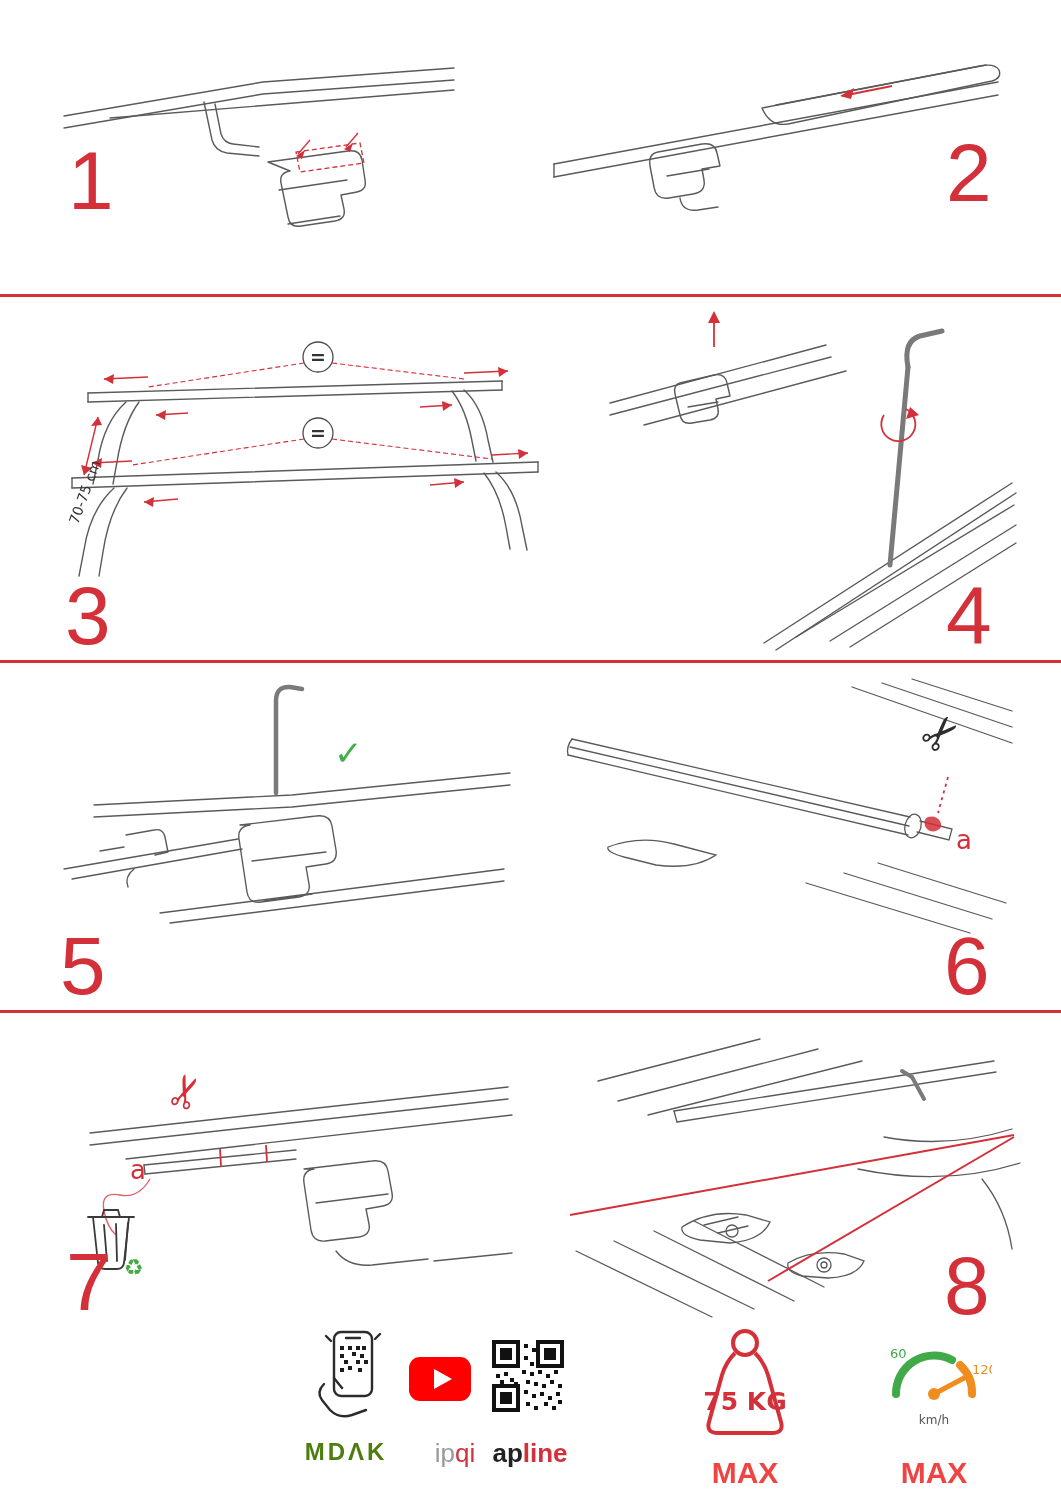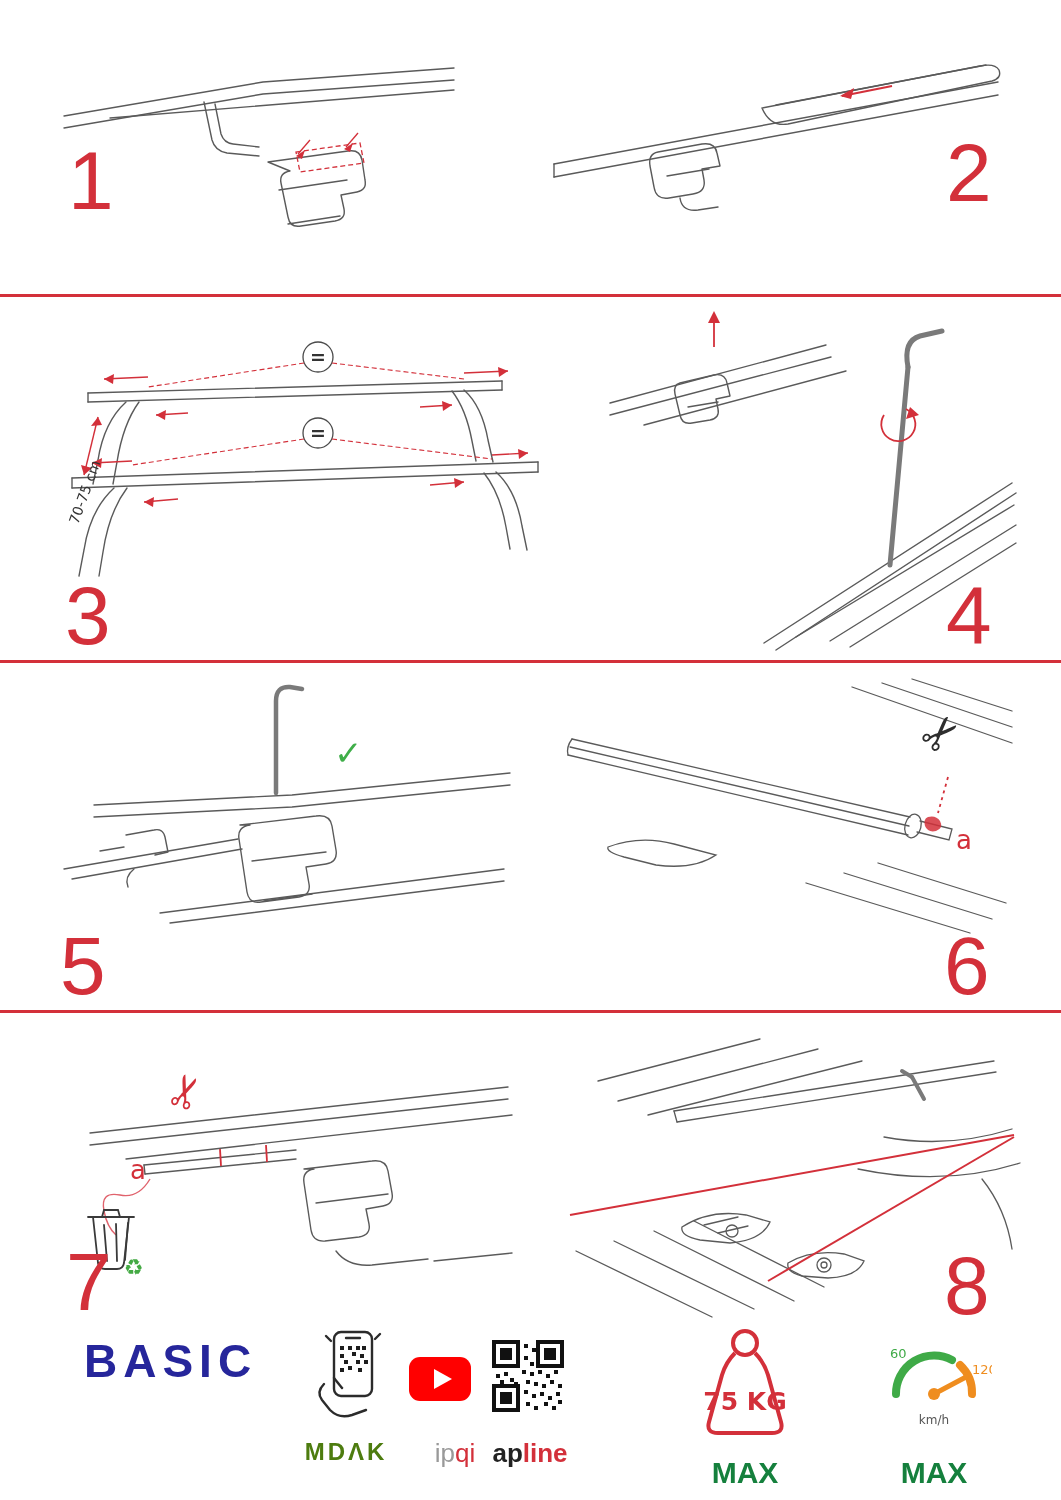--- a/index.html
+++ b/index.html
@@ -16,21 +16,21 @@
   .illus { position:absolute; }
   svg text { font-family:"DejaVu Sans", sans-serif; }
   .footer { position:relative; width:100%; height:180px; }
   .brand-name { position:absolute; left:84px; top:14px; font-size:46px; font-weight:700; color:#26269b; letter-spacing:6px; }
   .brand-sub { position:absolute; left:70px; top:94px; font-size:31px; font-weight:700; color:#1c1c1c; letter-spacing:-0.5px; }
   .red-text { color:#d3303a; }
   .partner-label { position:absolute; top:118px; text-align:center; font-size:26px; color:#4d7c0f; }
   .label-mdak { left:296px; width:100px; font-weight:600; letter-spacing:3px; font-size:24px; }
   .label-ipqi { left:422px; width:66px; font-weight:400; color:#999; }
   .label-apline { left:482px; width:96px; font-weight:700; color:#222; }
-  .max-label { position:absolute; top:136px; text-align:center; font-size:30px; font-weight:700; color:#15803d; }
+  .max-label { position:absolute; top:136px; text-align:center; font-size:30px; font-weight:700; color:#ef4444; }
   .max-weight { left:690px; width:110px; }
   .max-speed { left:876px; width:116px; }
 </style>
 </head>
 <body>
 
 <div class="page">
 
   <section class="row row1">
     <svg class="illus" style="left:58px;top:28px" width="400" height="245" viewBox="0 0 400 245">
@@ -282,21 +282,20 @@
         <path d="M8,196 L452,116"></path>
         <path d="M206,262 L452,118"></path>
       </g>
     </svg>
 
     <div class="step-number" style="left:66px;top:228px">7</div>
     <div class="step-number" style="left:944px;top:232px">8</div>
   </section>
 
   <footer class="footer">
-    <div class="brand-name">BASIC</div>
 
     <svg class="illus" style="left:312px;top:8px" width="80" height="96" viewBox="0 0 80 96">
       <g stroke="#2b2b2b" stroke-width="2.4" fill="none" stroke-linecap="round">
         <rect x="22" y="4" width="38" height="64" rx="7"></rect>
         <path d="M34,10 h14"></path>
         <path d="M14,8 l5,5"></path>
         <path d="M68,6 l-5,5"></path>
         <path d="M12,56 q-8,8 -2,16 l8,10 q9,9 22,5 l14,-5"></path>
         <path d="M22,50 l8,10"></path>
       </g>

